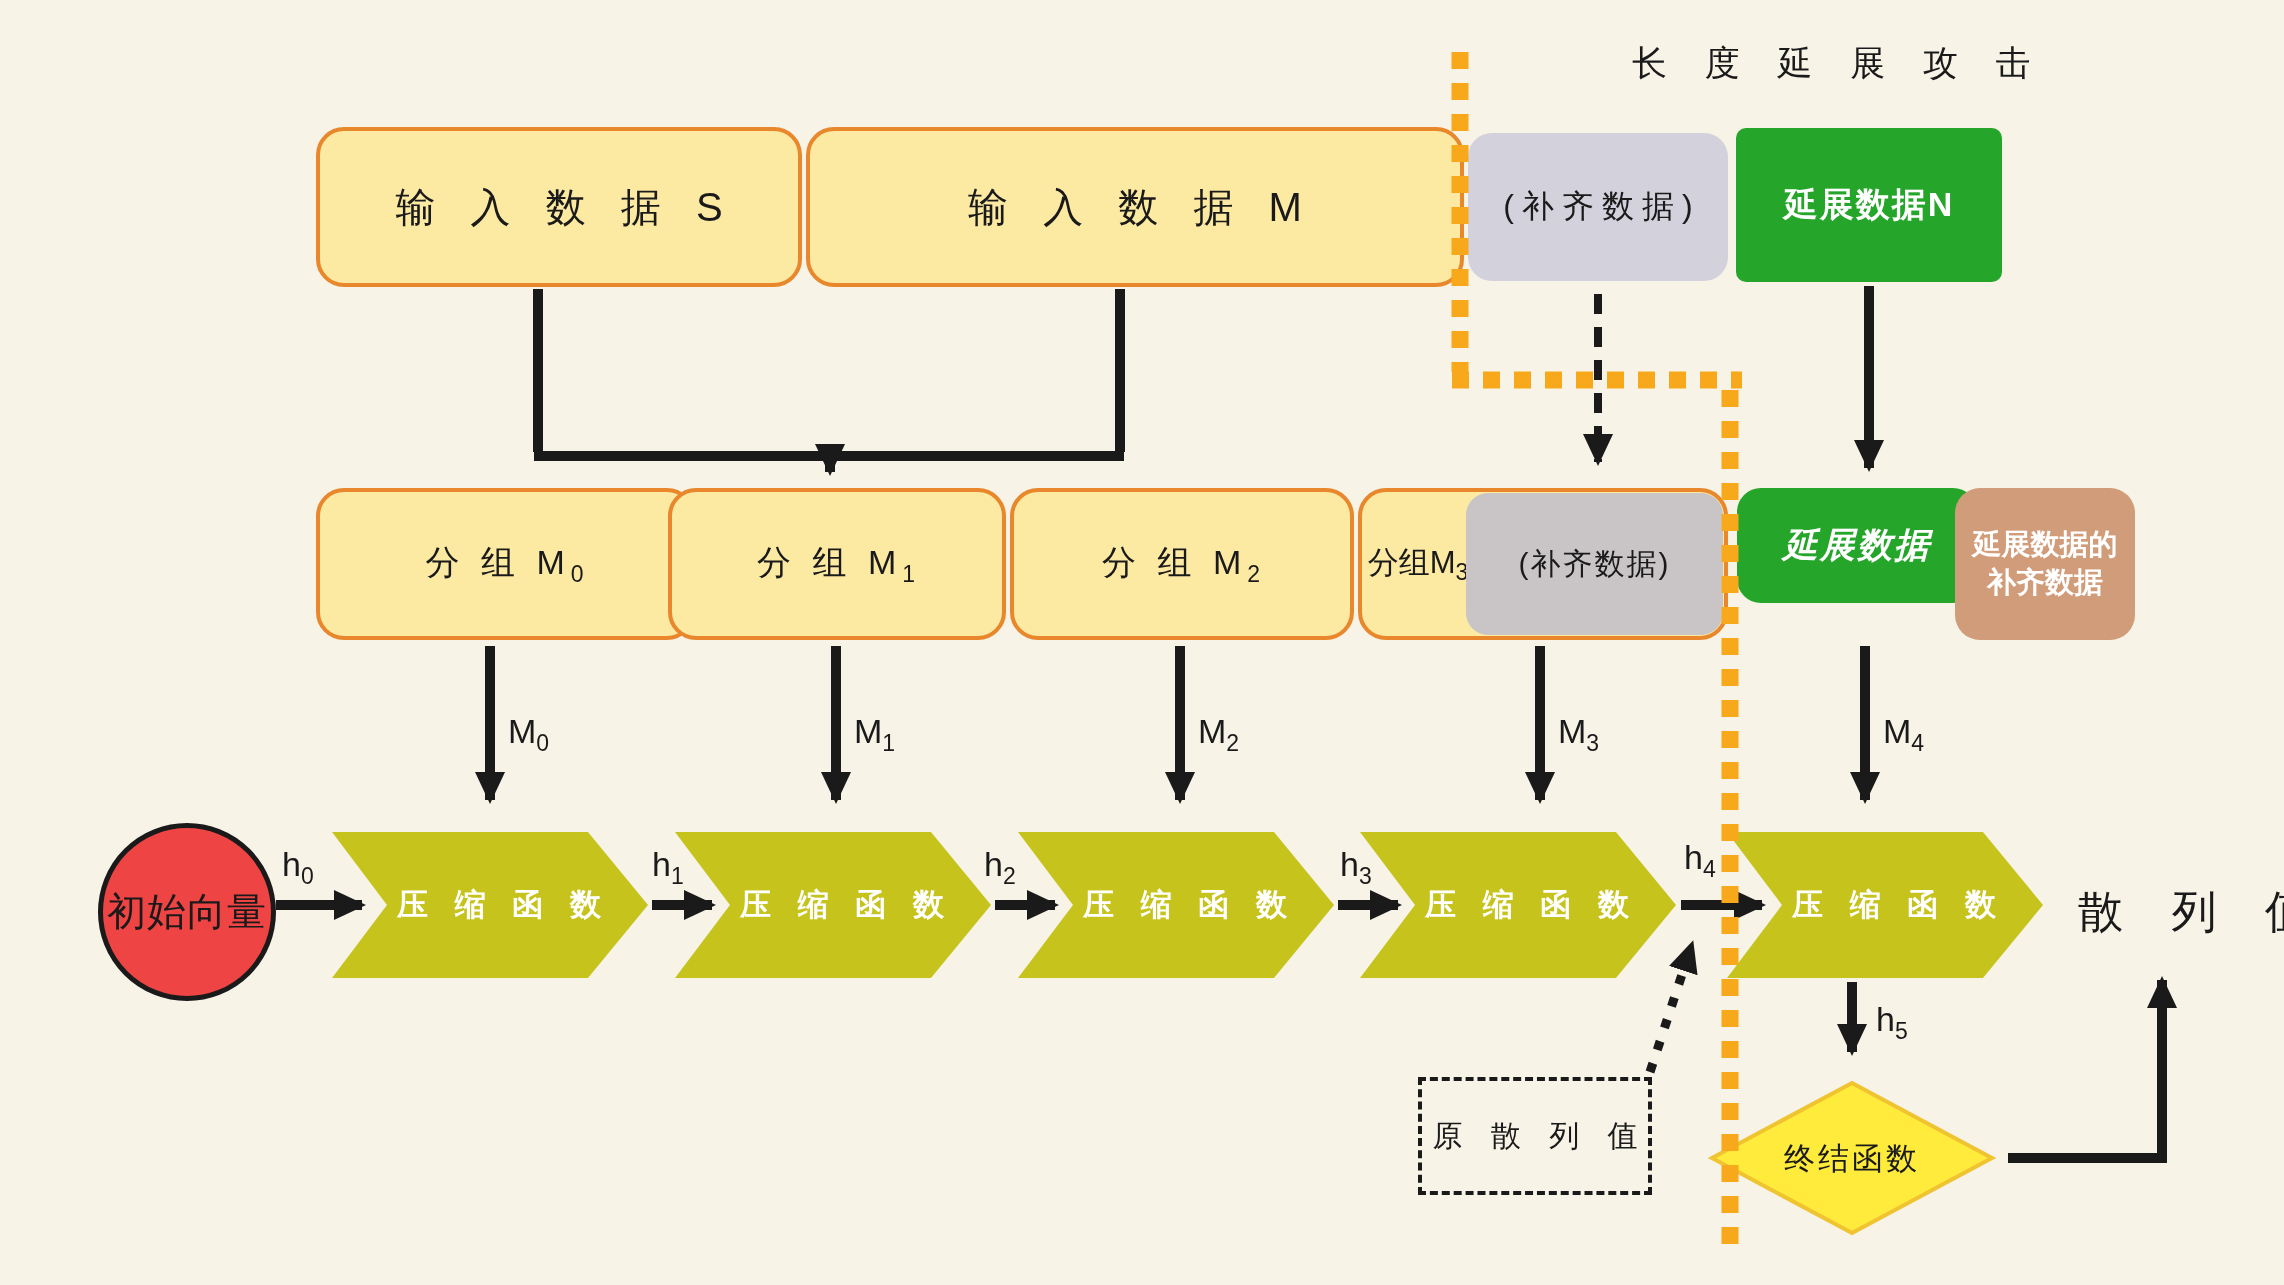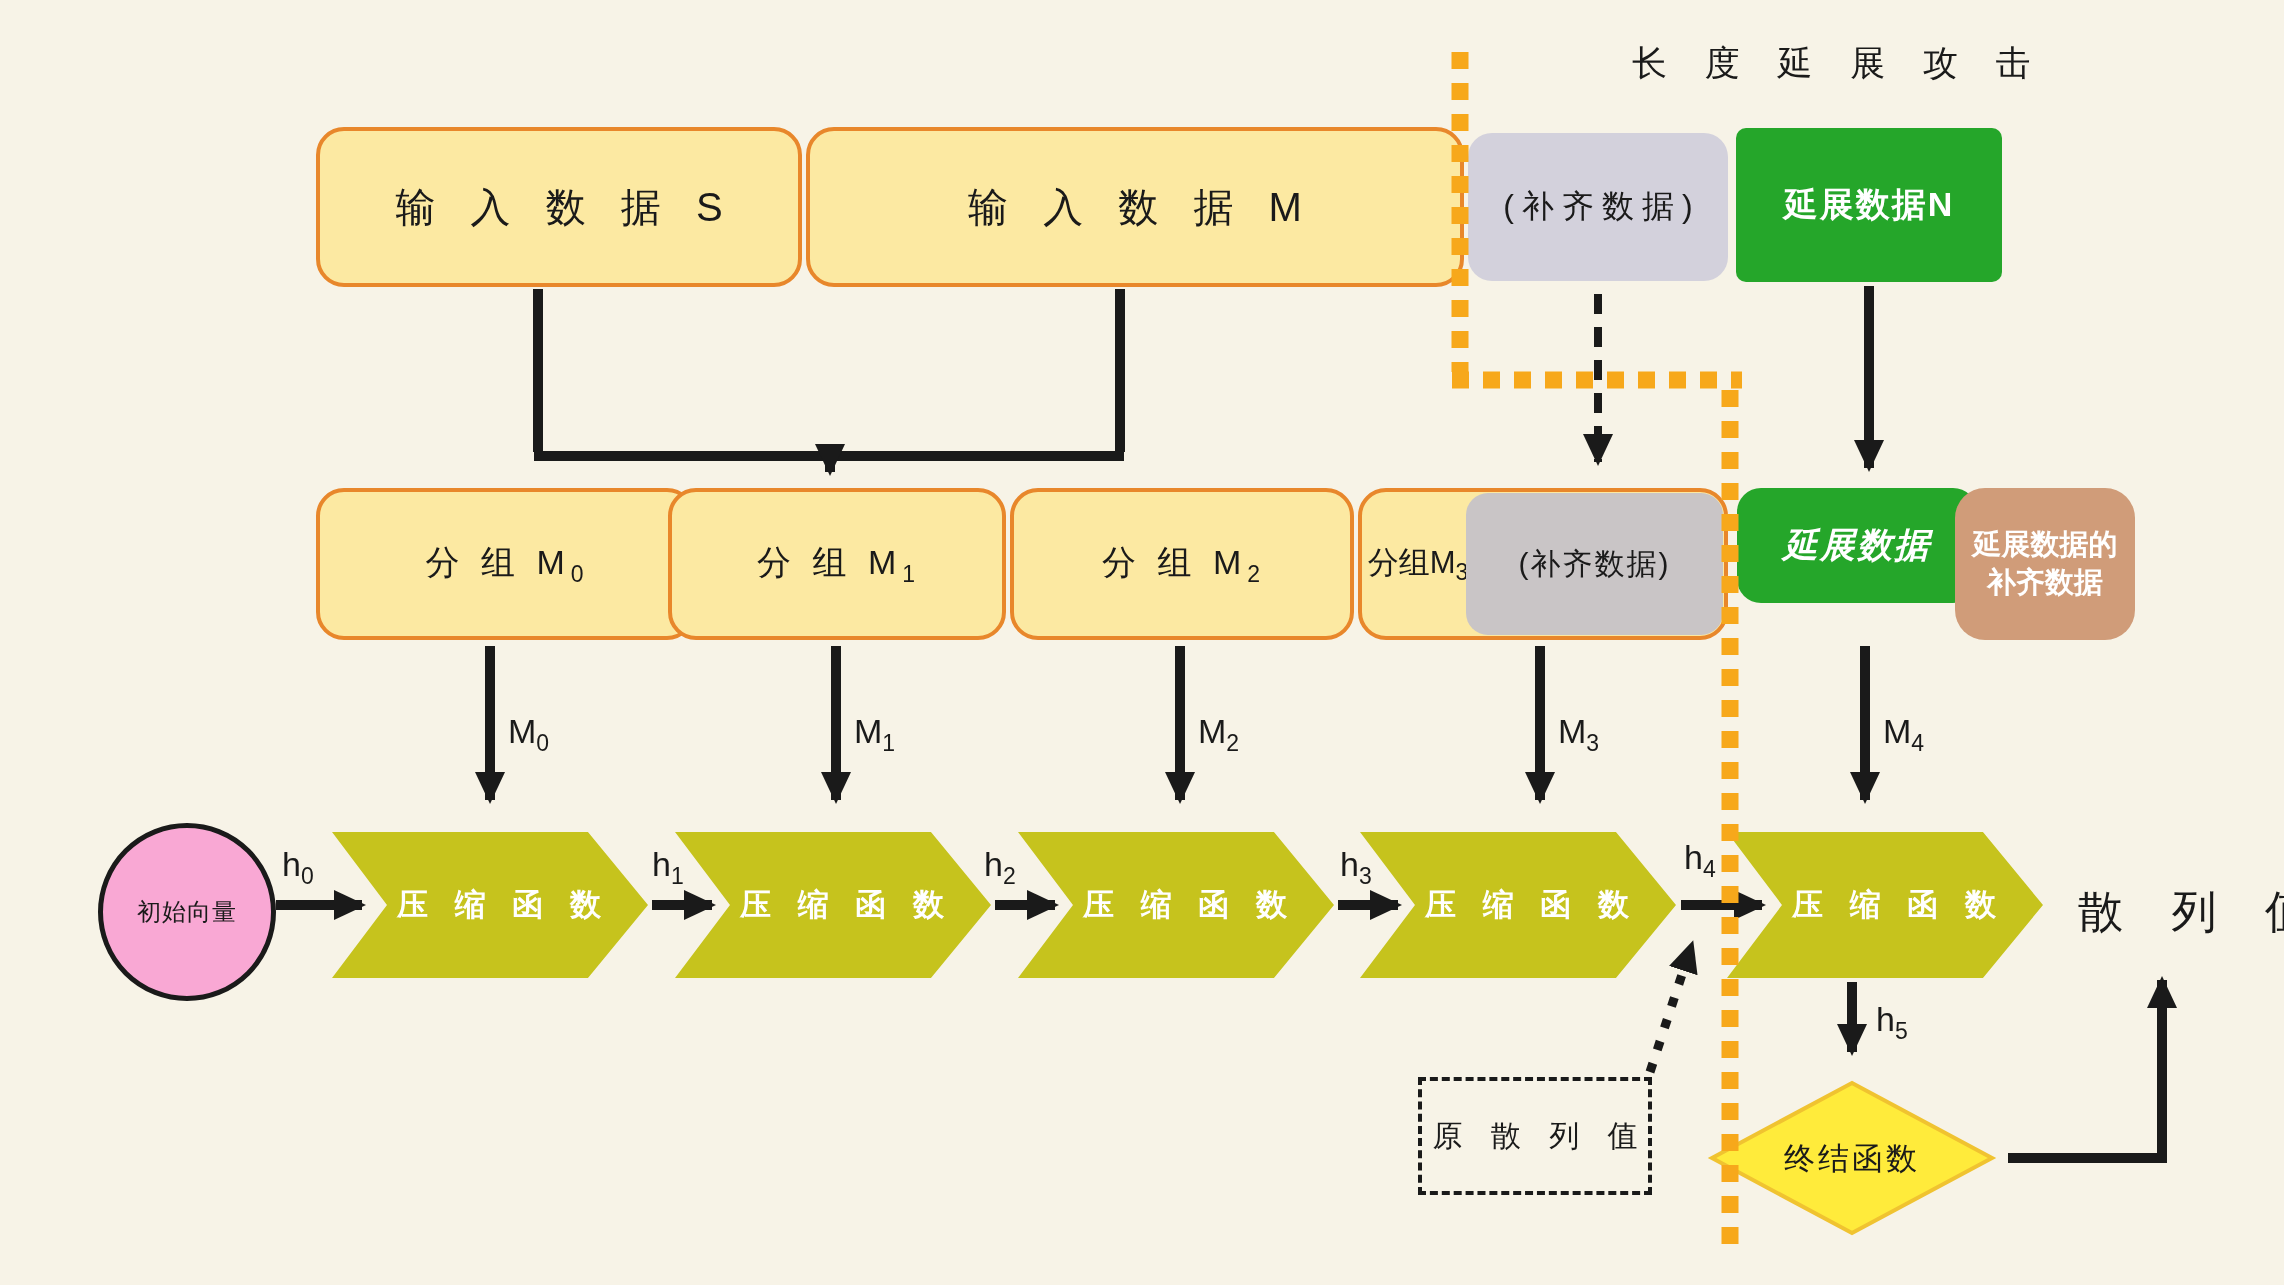--- a/index.html
+++ b/index.html
@@ -18,21 +18,21 @@
   .cjk-sm{font-size:30px;letter-spacing:2px;font-weight:500;}
   .chev{
     background:#c6c31d;width:316px;height:146px;color:#fff;
     clip-path:polygon(0% 0%,81% 0%,100% 50%,81% 100%,0% 100%,17.4% 50%);
     display:flex;align-items:center;justify-content:center;
     font-size:31px;letter-spacing:9px;font-weight:600;text-indent:9px;
     padding-left:18px;box-sizing:border-box;
   }
   .circle{
     width:168px;height:168px;border:5px solid #1a1a1a;border-radius:50%;
-    background:#f9a8d4;font-size:24px;font-weight:500;letter-spacing:1px;align-items:center;
+    background:#ef4444;font-size:39px;font-weight:500;letter-spacing:1px;align-items:center;
   }
   .dashedbox{
     border:4px dashed #1a1a1a;box-sizing:border-box;
     font-size:30px;letter-spacing:10px;text-indent:10px;font-weight:500;
   }
   .mathlabel{font-size:34px;font-weight:500;white-space:nowrap;}
   .mathlabel sub{font-size:23px;}
   .title{font-size:35px;letter-spacing:14px;font-weight:500;white-space:nowrap;}
   .hashval{font-size:45px;letter-spacing:18px;font-weight:500;white-space:nowrap;}
   .diamond-label{font-size:31px;letter-spacing:3px;font-weight:500;text-align:center;}
@@ -75,21 +75,21 @@
       <span class="mathlabel" style="font-size:31px;"><span>分组M</span><sub>3</sub></span>
     </div>
     <div class="abs flexc cjk-sm" style="left:104px;top:1px;width:257px;height:142px;background:#c9c5c6;border-radius:22px;">
       <span>(补齐数据)</span>
     </div>
   </div>
 
   <div class="abs greenbox flexc z1" style="left:1737px;top:488px;width:240px;height:115px;font-size:35px;letter-spacing:2px;font-style:italic;">
     <span>延展数据</span>
   </div>
-  <div class="abs tanbox flexc z1" style="left:1955px;top:488px;width:180px;height:152px;font-size:29px;">
+  <div class="abs tanbox flexc z1" style="left:1955px;top:488px;width:180px;height:152px;font-size:29px;border-radius:25px;">
     <span>
       <span>延展数据的</span><br>
       <span>补齐数据</span>
     </span>
   </div>
 
   <div class="abs circle flexc z1" style="left:98px;top:823px;">
     <span>初始向量</span>
   </div>
 

